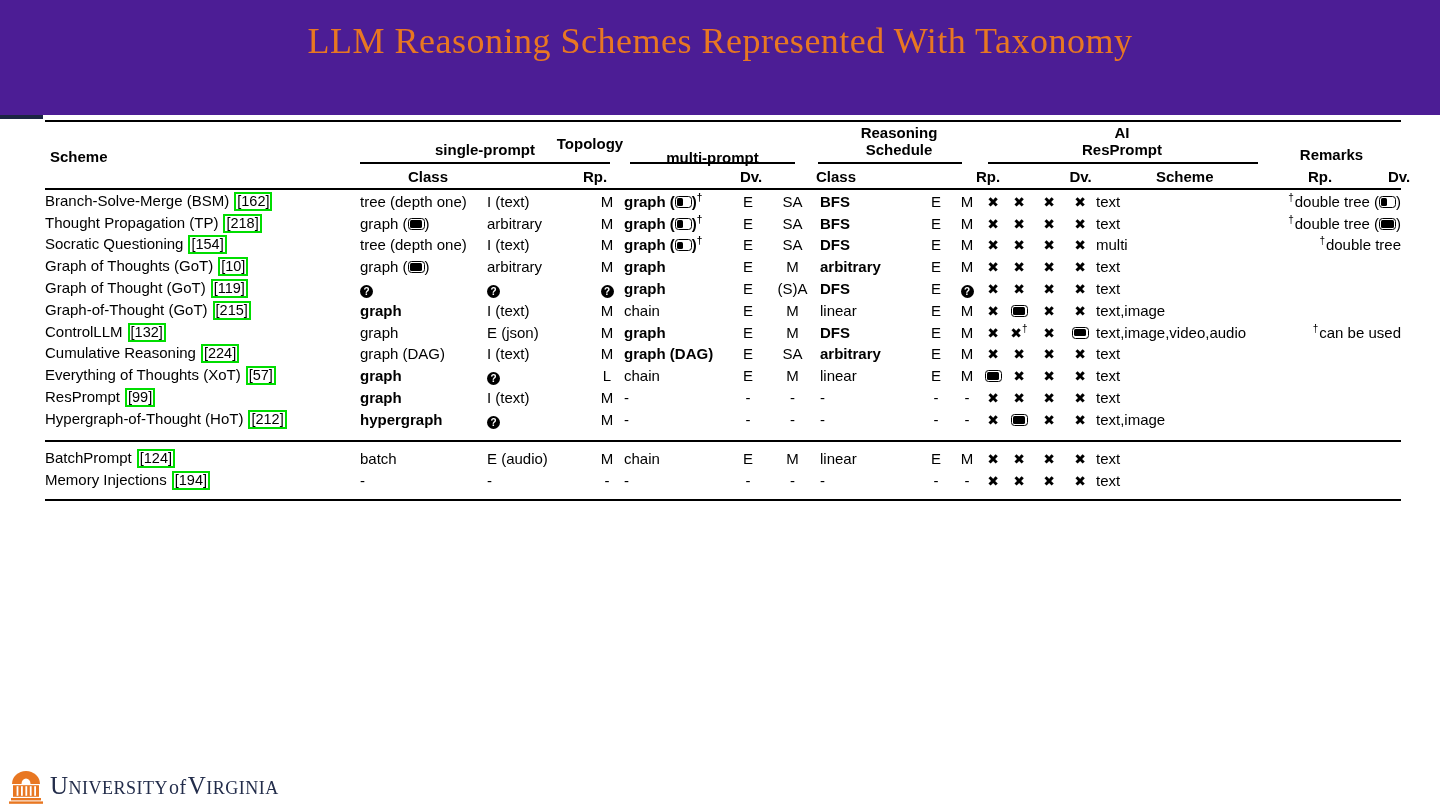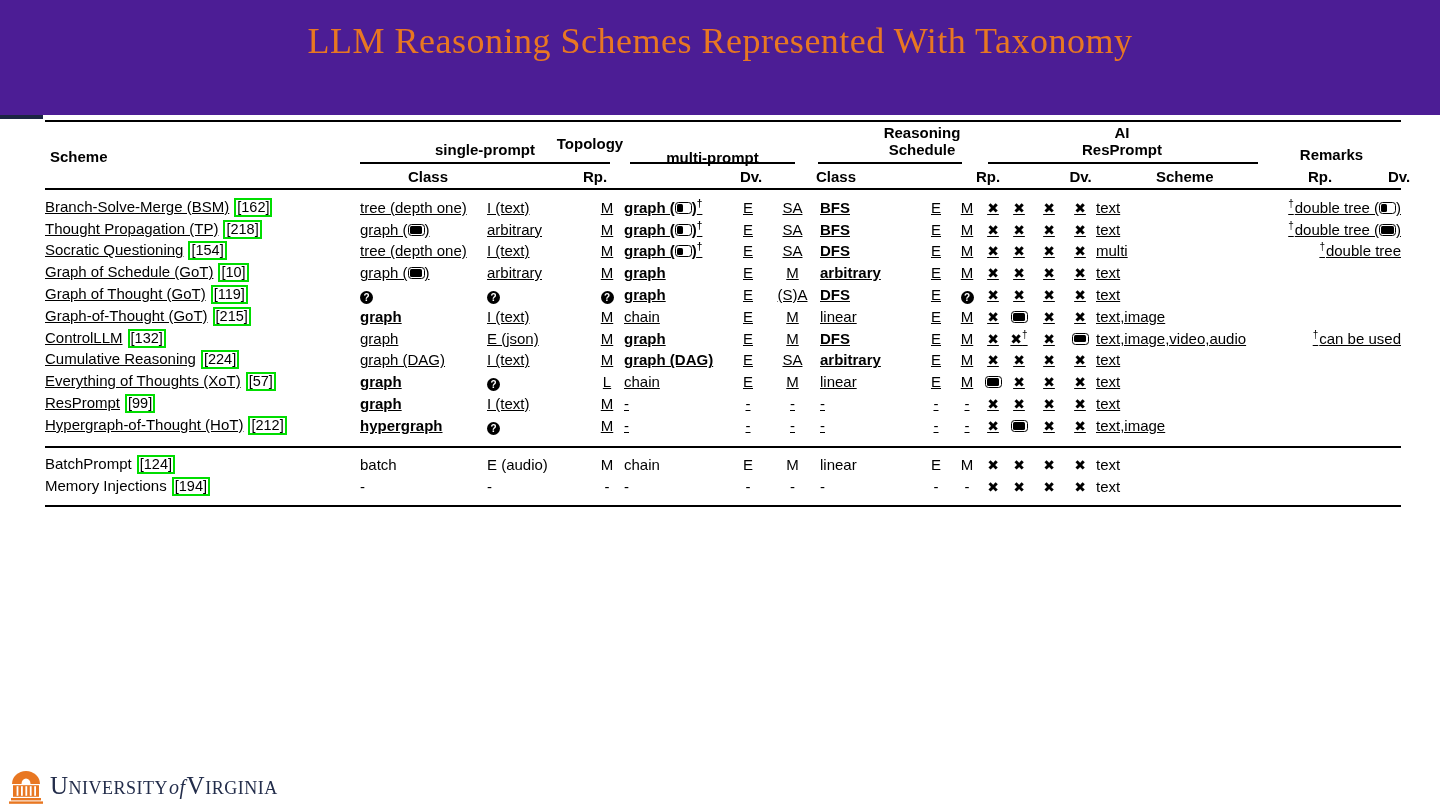--- a/index.html
+++ b/index.html
@@ -28,21 +28,21 @@
 
   .trow{display:grid;
     grid-template-columns:315px 127px 103px 34px 107px 34px 55px 100px 32px 30px 22px 30px 30px 32px 166px 139px;
     height:21.8px;align-items:center;font-size:15px;}
   .trow.hdr{position:absolute;left:0;bottom:2px;width:100%;height:20px;font-weight:bold;gap:48px;}
   .cell{white-space:nowrap;}
   .k3,.k5,.k6,.k8,.k9,.k10,.k11,.k12,.k13{text-align:center;}
   .k15{overflow:visible;text-align:right;}
   .b{font-weight:bold;}
 
-  .body1{margin-top:7px;text-decoration:underline;}
+  .body1{margin-top:1px;}
   .body2{margin-top:6px;}
 
   
   .cite{display:inline-block;border:2px solid #00dd00;line-height:15px;
         padding:0 1px;margin-left:5px;font-size:14.5px;}
 
   
   .frame{display:inline-block;width:15px;height:10px;border:1.6px solid #000;border-radius:3.5px;
          position:relative;vertical-align:-1px;}
   .frame::after{content:"";position:absolute;background:#000;border-radius:1.5px;top:1.2px;bottom:1.2px;}
@@ -57,39 +57,39 @@
   .cross{font-family:"DejaVu Sans",sans-serif;font-size:14px;}
 
   sup{font-size:10px;line-height:0;}
   .presup{margin-right:1px;}
 
   
   .logo{position:absolute;left:8px;top:768px;display:flex;align-items:flex-end;
         font-family:"Liberation Serif","DejaVu Serif",serif;color:#232d4b;}
   .logo svg{margin-right:6px;}
   .logotext{font-size:25px;font-variant:small-caps;letter-spacing:0.5px;line-height:34px;}
-  .logotext .of{font-variant:normal;font-style:italic;font-size:20px;margin:0 1px;}
+  .logotext .of{font-variant:normal;font-size:20px;margin:0 1px;}
 </style>
 </head>
 <body>
 
 <div class="banner">
   <div class="title">LLM Reasoning Schemes Represented With Taxonomy</div>
 </div>
 <div class="banner-tab"></div>
 
 <div class="tablewrap">
   <div class="rule top"></div>
 
   <div class="thead">
     <div class="gh" style="left:5px;top:26px;">Scheme</div>
     <div class="gh" style="left:315px;width:460px;top:13px;">Topology</div>
     <div class="gh" style="left:315px;width:250px;top:19px;">single-prompt</div>
     <div class="gh" style="left:585px;width:165px;top:27px;">multi-prompt</div>
-    <div class="gh two" style="left:796px;width:162px;">
+    <div class="gh two" style="left:773px;width:162px;">
       <span>Reasoning</span><br>
       <span>Schedule</span>
     </div>
     <div class="gh two" style="left:937px;width:280px;">
       <span>AI</span><br>
       <span>ResPrompt</span>
     </div>
     <div class="gh" style="left:1217px;width:139px;top:24px;">Remarks</div>
 
     <div class="cmid" style="left:315px;width:250px;"></div>
@@ -167,21 +167,21 @@
         <div class="cell k8">E</div>
         <div class="cell k9">M</div>
         <div class="cell k10"><span class="cross">✖</span></div>
         <div class="cell k11"><span class="cross">✖</span></div>
         <div class="cell k12"><span class="cross">✖</span></div>
         <div class="cell k13"><span class="cross">✖</span></div>
         <div class="cell k14">multi</div>
         <div class="cell k15"><sup class="presup">†</sup>double tree</div>
       </div>
       <div class="trow">
-        <div class="cell k0"><span>Graph of Schedule (GoT)</span><span class="cite">[10]</span></div>
+        <div class="cell k0"><span>Graph of Thoughts (GoT)</span><span class="cite">[10]</span></div>
         <div class="cell k1">graph (<span class="frame full"></span>)</div>
         <div class="cell k2">arbitrary</div>
         <div class="cell k3">M</div>
         <div class="cell k4 b">graph</div>
         <div class="cell k5">E</div>
         <div class="cell k6">M</div>
         <div class="cell k7 b">arbitrary</div>
         <div class="cell k8">E</div>
         <div class="cell k9">M</div>
         <div class="cell k10"><span class="cross">✖</span></div>

